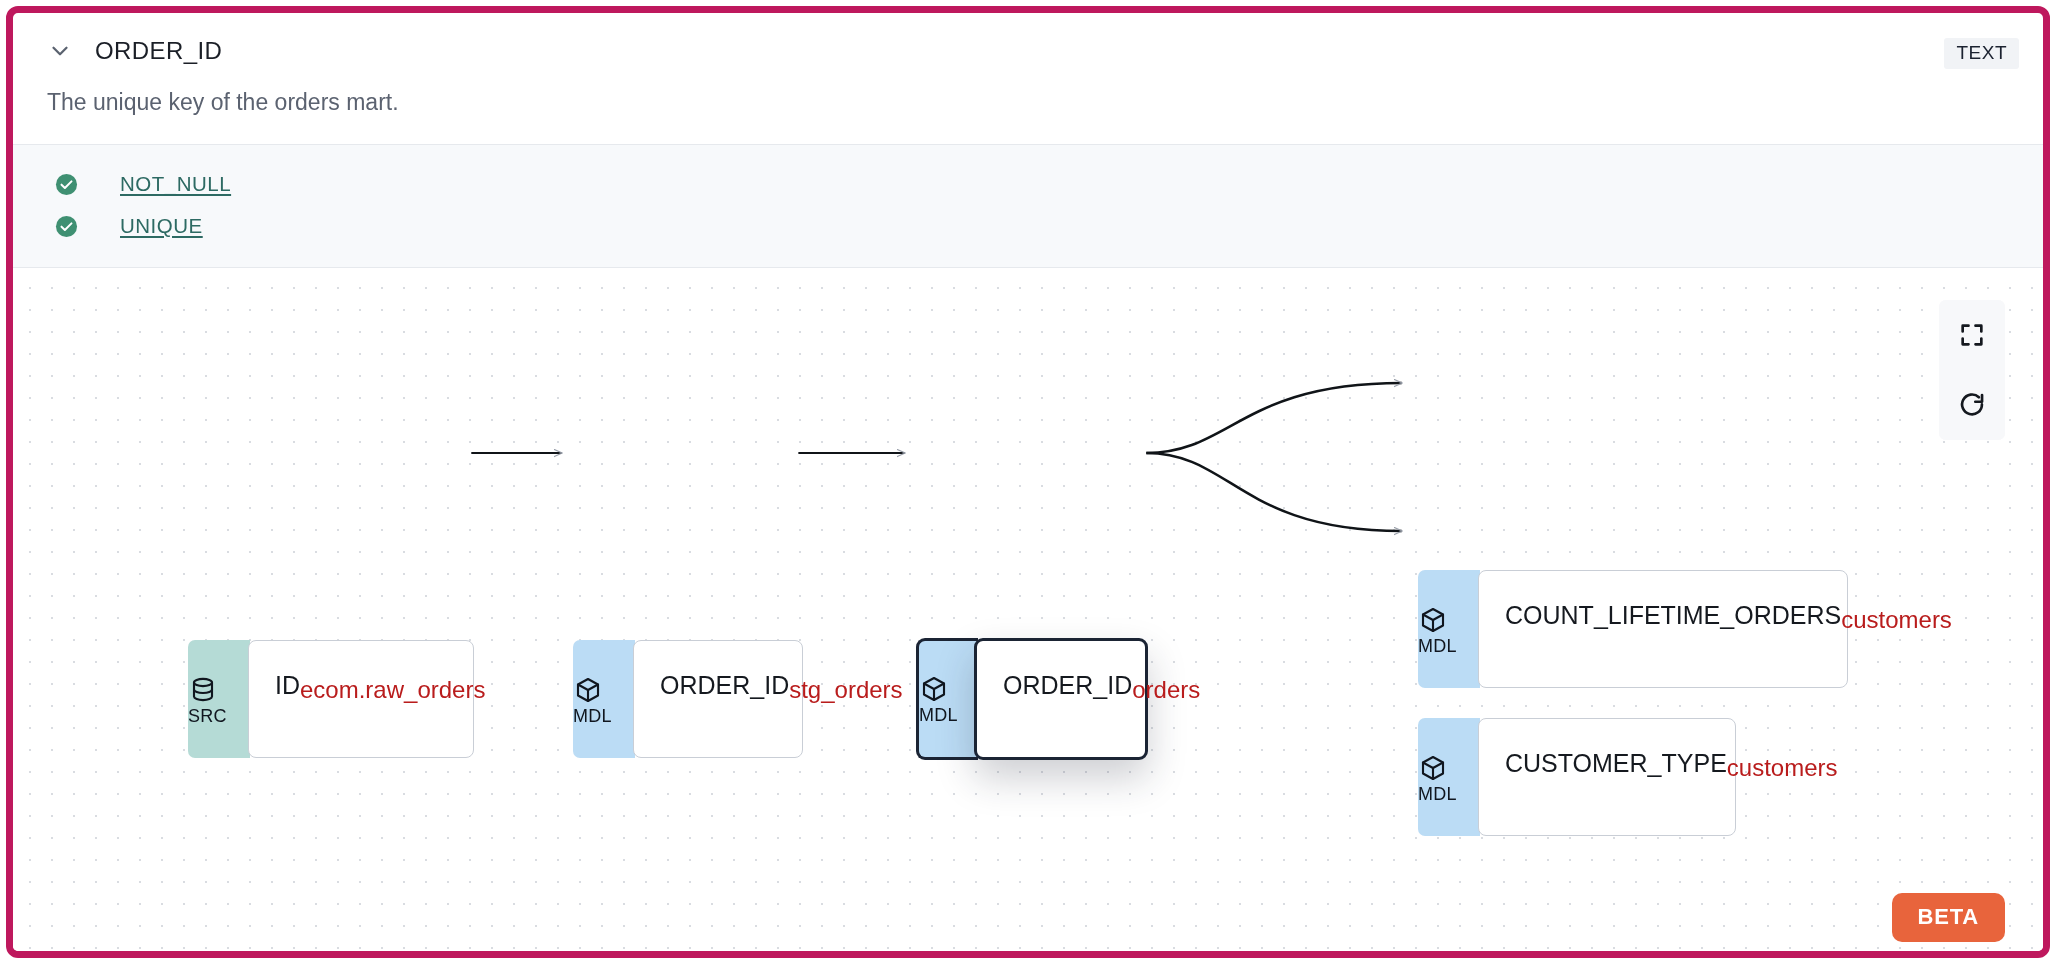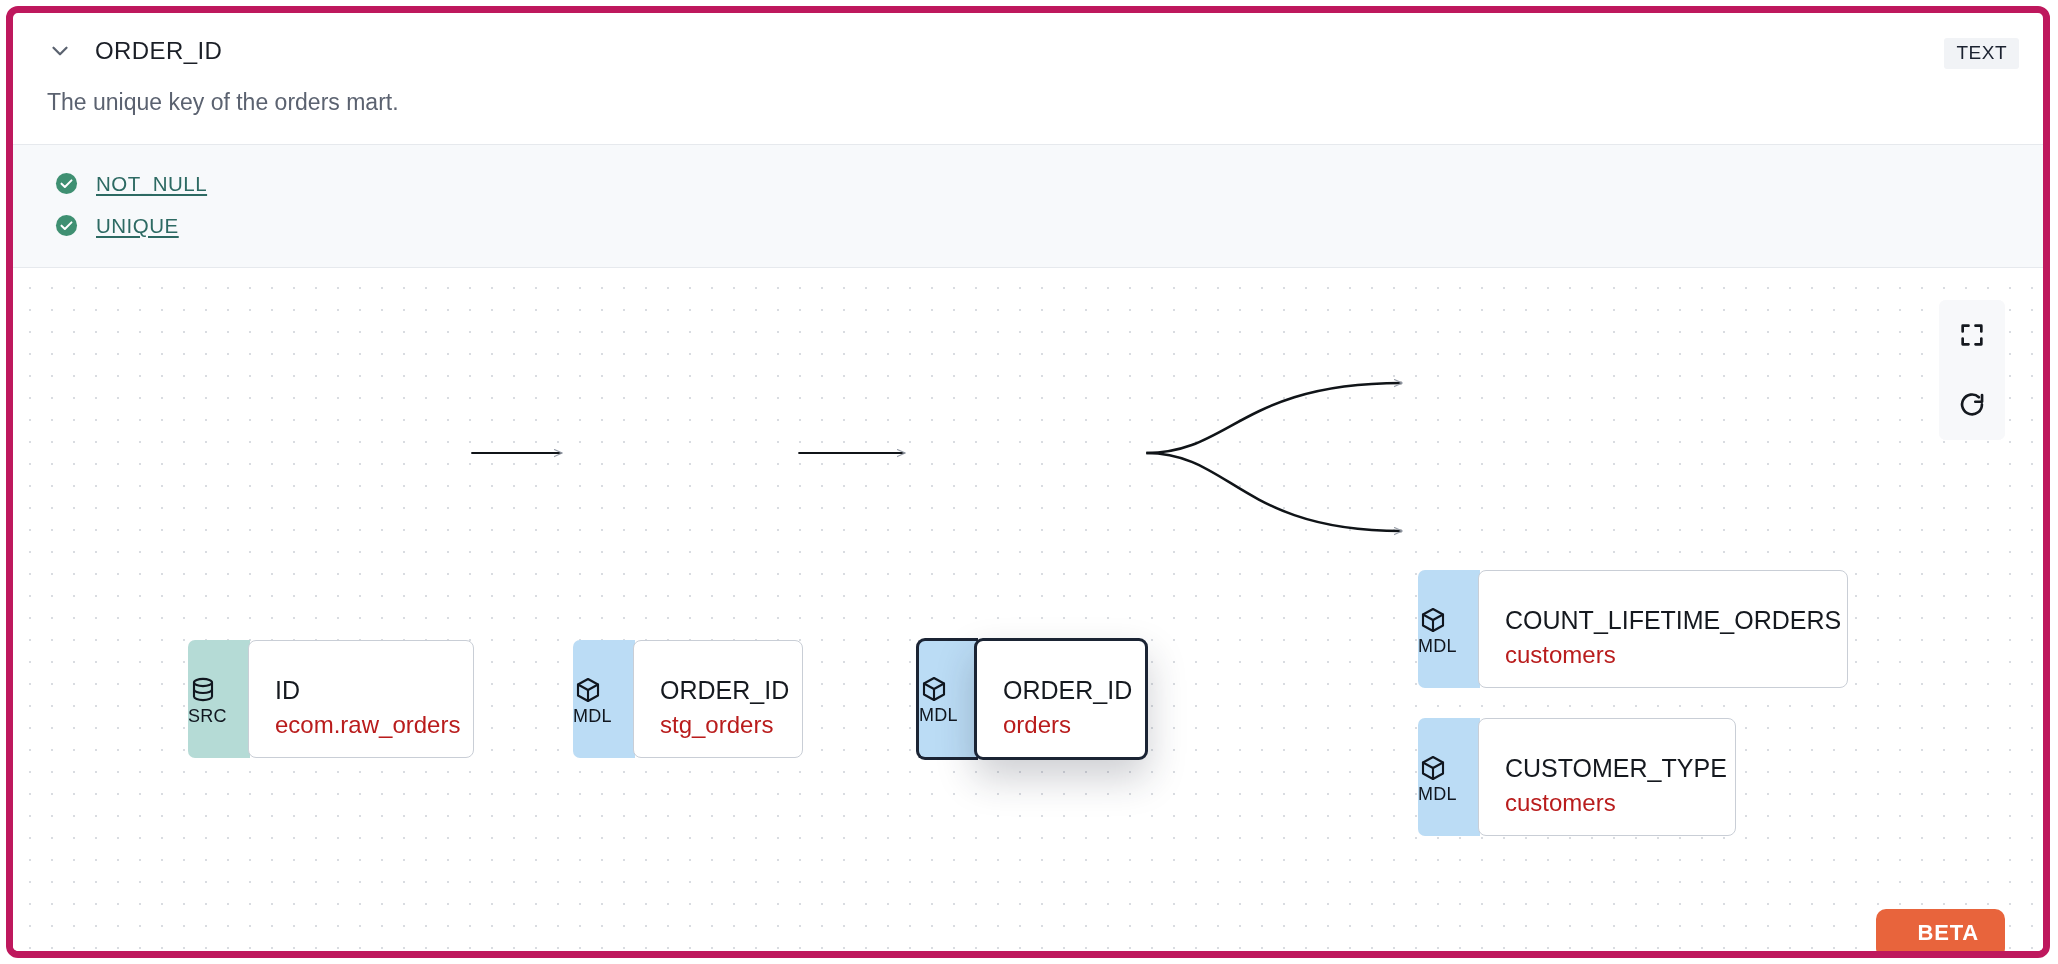--- a/index.html
+++ b/index.html
@@ -78,22 +78,23 @@
 
   
   .tests {
     background: #f7f9fb;
     border-top: 1px solid #e6e9ed;
     border-bottom: 1px solid #e6e9ed;
     padding: 18px 0 20px 0;
   }
   .test-row {
     display: flex;
-    align-items: flex-start;
+    align-items: flex-end;
     padding: 9px 0 9px 42px;
+    gap: 24px;
   }
   .check-icon {
     width: 23px;
     height: 23px;
     flex: none;
   }
   .check-icon svg { display: block; }
   .test-link {
     margin-left: 18px;
     font-size: 20.5px;
@@ -150,24 +151,24 @@
     color: #10161f;
     letter-spacing: 0.3px;
     margin-top: 2px;
     line-height: 1;
   }
   .node-body {
     background: #ffffff;
     border: 1px solid #c9ced6;
     border-radius: 8px;
     box-sizing: border-box;
-    padding: 18px 24px 18px 26px;
-    display: flex;
-    flex-direction: column;
-    justify-content: flex-end;
+    padding: 30px 24px 18px 26px;
+    display: flex;
+    flex-direction: row;
+    justify-content: flex-start;
     margin-left: -2px;
     z-index: 2;
     cursor: pointer;
   }
   .node-name {
     font-size: 25px;
     color: #15191f;
     white-space: nowrap;
     line-height: 1.18;
   }
@@ -212,28 +213,28 @@
     justify-content: center;
     cursor: pointer;
     background: #f7f8fa;
   }
   .ctrl-btn svg { display: block; }
 
   
   .beta-badge {
     position: absolute;
     right: 38px;
-    bottom: 12px;
+    bottom: 28px;
     background: #e8643c;
     color: #ffffff;
     font-size: 22px;
     font-weight: bold;
     letter-spacing: 0.8px;
     border-radius: 10px;
-    padding: 13px 26px 14px 42px;
+    padding: 13px 26px 14px 26px;
     line-height: 1;
     cursor: pointer;
   }
 </style>
 </head>
 <body>
 
 <div class="card">
 
   <div class="header">

